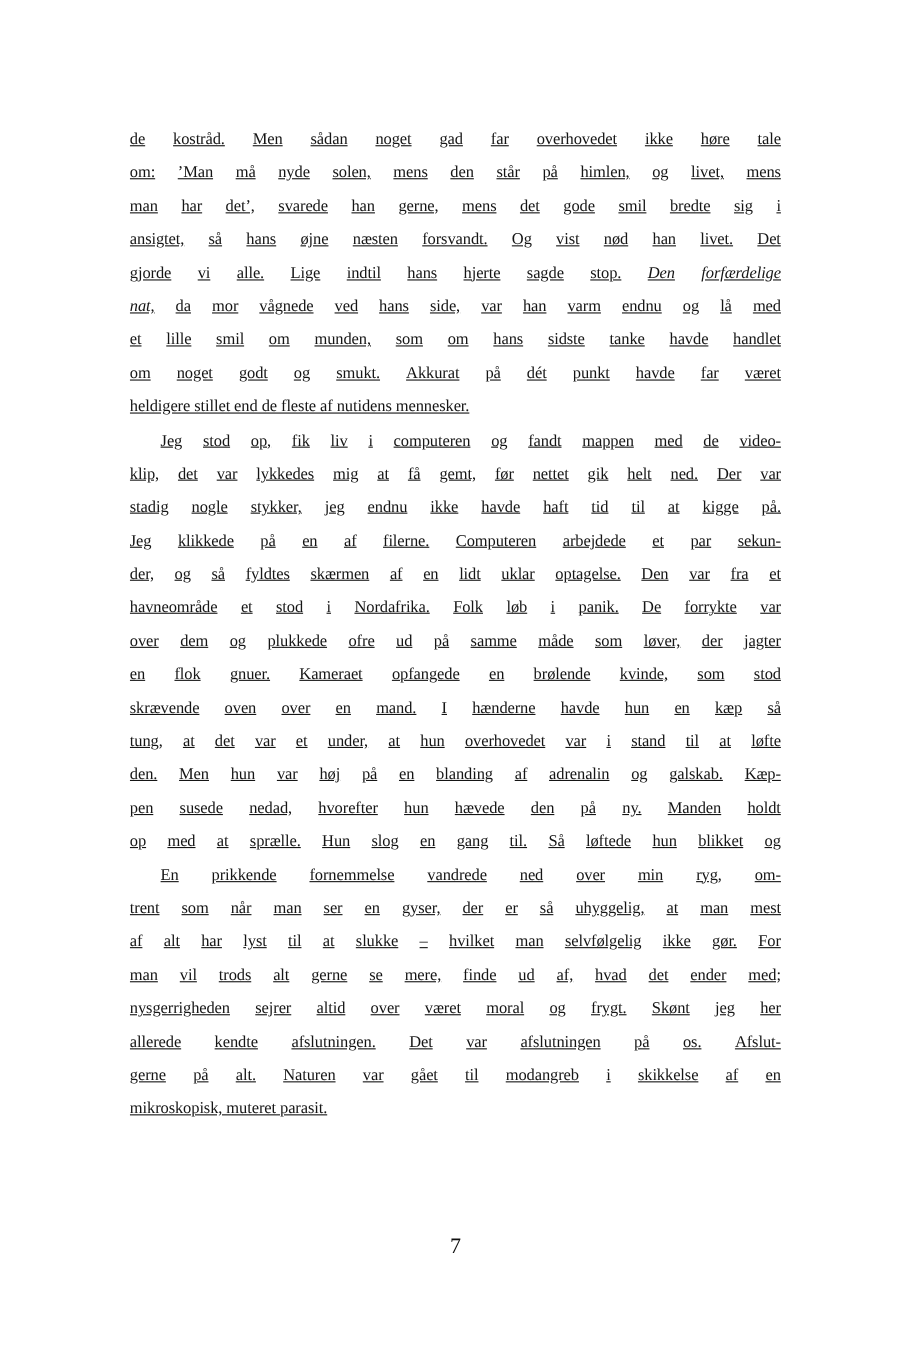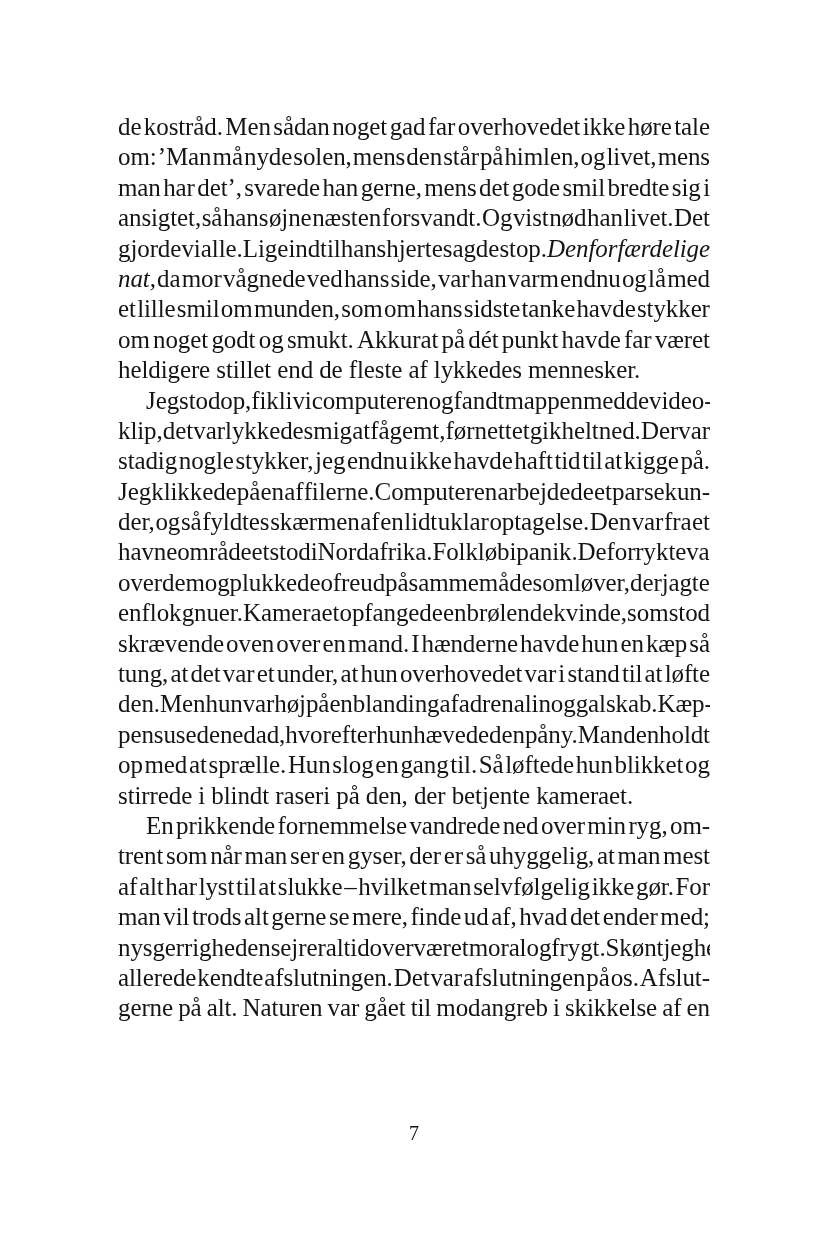--- a/index.html
+++ b/index.html
@@ -17,22 +17,23 @@
   }
   .book-page {
     position: absolute;
     inset: 0;
   }
   .text-block {
     position: absolute;
     left: 118px;
     top: 112px;
     width: 592px;
-    font-size: 25px;
+    font-size: 15px;
     letter-spacing: -0.1px;
+    text-decoration: underline;
   }
   .paragraph {
     margin: 0;
   }
   .line {
     display: flex;
     justify-content: space-between;
     height: 30.4px;
     line-height: 30.4px;
     overflow: hidden;
@@ -68,46 +69,46 @@
 
 <div class="book-page">
   <main class="text-block" id="text-block">
       <div class="paragraph">
         <div class="line"><span class="word">de</span><span class="word">kostråd.</span><span class="word">Men</span><span class="word">sådan</span><span class="word">noget</span><span class="word">gad</span><span class="word">far</span><span class="word">overhovedet</span><span class="word">ikke</span><span class="word">høre</span><span class="word">tale</span></div>
         <div class="line"><span class="word">om:</span><span class="word">’Man</span><span class="word">må</span><span class="word">nyde</span><span class="word">solen,</span><span class="word">mens</span><span class="word">den</span><span class="word">står</span><span class="word">på</span><span class="word">himlen,</span><span class="word">og</span><span class="word">livet,</span><span class="word">mens</span></div>
         <div class="line"><span class="word">man</span><span class="word">har</span><span class="word">det’,</span><span class="word">svarede</span><span class="word">han</span><span class="word">gerne,</span><span class="word">mens</span><span class="word">det</span><span class="word">gode</span><span class="word">smil</span><span class="word">bredte</span><span class="word">sig</span><span class="word">i</span></div>
         <div class="line"><span class="word">ansigtet,</span><span class="word">så</span><span class="word">hans</span><span class="word">øjne</span><span class="word">næsten</span><span class="word">forsvandt.</span><span class="word">Og</span><span class="word">vist</span><span class="word">nød</span><span class="word">han</span><span class="word">livet.</span><span class="word">Det</span></div>
         <div class="line"><span class="word">gjorde</span><span class="word">vi</span><span class="word">alle.</span><span class="word">Lige</span><span class="word">indtil</span><span class="word">hans</span><span class="word">hjerte</span><span class="word">sagde</span><span class="word">stop.</span><span class="word it">Den</span><span class="word it">forfærdelige</span></div>
         <div class="line"><span class="word it">nat,</span><span class="word">da</span><span class="word">mor</span><span class="word">vågnede</span><span class="word">ved</span><span class="word">hans</span><span class="word">side,</span><span class="word">var</span><span class="word">han</span><span class="word">varm</span><span class="word">endnu</span><span class="word">og</span><span class="word">lå</span><span class="word">med</span></div>
-        <div class="line"><span class="word">et</span><span class="word">lille</span><span class="word">smil</span><span class="word">om</span><span class="word">munden,</span><span class="word">som</span><span class="word">om</span><span class="word">hans</span><span class="word">sidste</span><span class="word">tanke</span><span class="word">havde</span><span class="word">stykker</span></div>
+        <div class="line"><span class="word">et</span><span class="word">lille</span><span class="word">smil</span><span class="word">om</span><span class="word">munden,</span><span class="word">som</span><span class="word">om</span><span class="word">hans</span><span class="word">sidste</span><span class="word">tanke</span><span class="word">havde</span><span class="word">handlet</span></div>
         <div class="line"><span class="word">om</span><span class="word">noget</span><span class="word">godt</span><span class="word">og</span><span class="word">smukt.</span><span class="word">Akkurat</span><span class="word">på</span><span class="word">dét</span><span class="word">punkt</span><span class="word">havde</span><span class="word">far</span><span class="word">været</span></div>
-        <div class="line last"><span>heldigere stillet end de fleste af lykkedes mennesker.</span></div>
+        <div class="line last"><span>heldigere stillet end de fleste af nutidens mennesker.</span></div>
       </div>
       <div class="paragraph">
         <div class="line indent"><span class="word">Jeg</span><span class="word">stod</span><span class="word">op,</span><span class="word">fik</span><span class="word">liv</span><span class="word">i</span><span class="word">computeren</span><span class="word">og</span><span class="word">fandt</span><span class="word">mappen</span><span class="word">med</span><span class="word">de</span><span class="word">video-</span></div>
         <div class="line"><span class="word">klip,</span><span class="word">det</span><span class="word">var</span><span class="word">lykkedes</span><span class="word">mig</span><span class="word">at</span><span class="word">få</span><span class="word">gemt,</span><span class="word">før</span><span class="word">nettet</span><span class="word">gik</span><span class="word">helt</span><span class="word">ned.</span><span class="word">Der</span><span class="word">var</span></div>
         <div class="line"><span class="word">stadig</span><span class="word">nogle</span><span class="word">stykker,</span><span class="word">jeg</span><span class="word">endnu</span><span class="word">ikke</span><span class="word">havde</span><span class="word">haft</span><span class="word">tid</span><span class="word">til</span><span class="word">at</span><span class="word">kigge</span><span class="word">på.</span></div>
         <div class="line"><span class="word">Jeg</span><span class="word">klikkede</span><span class="word">på</span><span class="word">en</span><span class="word">af</span><span class="word">filerne.</span><span class="word">Computeren</span><span class="word">arbejdede</span><span class="word">et</span><span class="word">par</span><span class="word">sekun-</span></div>
         <div class="line"><span class="word">der,</span><span class="word">og</span><span class="word">så</span><span class="word">fyldtes</span><span class="word">skærmen</span><span class="word">af</span><span class="word">en</span><span class="word">lidt</span><span class="word">uklar</span><span class="word">optagelse.</span><span class="word">Den</span><span class="word">var</span><span class="word">fra</span><span class="word">et</span></div>
         <div class="line"><span class="word">havneområde</span><span class="word">et</span><span class="word">stod</span><span class="word">i</span><span class="word">Nordafrika.</span><span class="word">Folk</span><span class="word">løb</span><span class="word">i</span><span class="word">panik.</span><span class="word">De</span><span class="word">forrykte</span><span class="word">var</span></div>
         <div class="line"><span class="word">over</span><span class="word">dem</span><span class="word">og</span><span class="word">plukkede</span><span class="word">ofre</span><span class="word">ud</span><span class="word">på</span><span class="word">samme</span><span class="word">måde</span><span class="word">som</span><span class="word">løver,</span><span class="word">der</span><span class="word">jagter</span></div>
         <div class="line"><span class="word">en</span><span class="word">flok</span><span class="word">gnuer.</span><span class="word">Kameraet</span><span class="word">opfangede</span><span class="word">en</span><span class="word">brølende</span><span class="word">kvinde,</span><span class="word">som</span><span class="word">stod</span></div>
         <div class="line"><span class="word">skrævende</span><span class="word">oven</span><span class="word">over</span><span class="word">en</span><span class="word">mand.</span><span class="word">I</span><span class="word">hænderne</span><span class="word">havde</span><span class="word">hun</span><span class="word">en</span><span class="word">kæp</span><span class="word">så</span></div>
         <div class="line"><span class="word">tung,</span><span class="word">at</span><span class="word">det</span><span class="word">var</span><span class="word">et</span><span class="word">under,</span><span class="word">at</span><span class="word">hun</span><span class="word">overhovedet</span><span class="word">var</span><span class="word">i</span><span class="word">stand</span><span class="word">til</span><span class="word">at</span><span class="word">løfte</span></div>
         <div class="line"><span class="word">den.</span><span class="word">Men</span><span class="word">hun</span><span class="word">var</span><span class="word">høj</span><span class="word">på</span><span class="word">en</span><span class="word">blanding</span><span class="word">af</span><span class="word">adrenalin</span><span class="word">og</span><span class="word">galskab.</span><span class="word">Kæp-</span></div>
         <div class="line"><span class="word">pen</span><span class="word">susede</span><span class="word">nedad,</span><span class="word">hvorefter</span><span class="word">hun</span><span class="word">hævede</span><span class="word">den</span><span class="word">på</span><span class="word">ny.</span><span class="word">Manden</span><span class="word">holdt</span></div>
         <div class="line"><span class="word">op</span><span class="word">med</span><span class="word">at</span><span class="word">sprælle.</span><span class="word">Hun</span><span class="word">slog</span><span class="word">en</span><span class="word">gang</span><span class="word">til.</span><span class="word">Så</span><span class="word">løftede</span><span class="word">hun</span><span class="word">blikket</span><span class="word">og</span></div>
-        <div class="line last"><span>stirrede i blindt raseri på den, der betjente kameraet.</span></div>
       </div>
       <div class="paragraph">
         <div class="line indent"><span class="word">En</span><span class="word">prikkende</span><span class="word">fornemmelse</span><span class="word">vandrede</span><span class="word">ned</span><span class="word">over</span><span class="word">min</span><span class="word">ryg,</span><span class="word">om-</span></div>
         <div class="line"><span class="word">trent</span><span class="word">som</span><span class="word">når</span><span class="word">man</span><span class="word">ser</span><span class="word">en</span><span class="word">gyser,</span><span class="word">der</span><span class="word">er</span><span class="word">så</span><span class="word">uhyggelig,</span><span class="word">at</span><span class="word">man</span><span class="word">mest</span></div>
         <div class="line"><span class="word">af</span><span class="word">alt</span><span class="word">har</span><span class="word">lyst</span><span class="word">til</span><span class="word">at</span><span class="word">slukke</span><span class="word">–</span><span class="word">hvilket</span><span class="word">man</span><span class="word">selvfølgelig</span><span class="word">ikke</span><span class="word">gør.</span><span class="word">For</span></div>
         <div class="line"><span class="word">man</span><span class="word">vil</span><span class="word">trods</span><span class="word">alt</span><span class="word">gerne</span><span class="word">se</span><span class="word">mere,</span><span class="word">finde</span><span class="word">ud</span><span class="word">af,</span><span class="word">hvad</span><span class="word">det</span><span class="word">ender</span><span class="word">med;</span></div>
         <div class="line"><span class="word">nysgerrigheden</span><span class="word">sejrer</span><span class="word">altid</span><span class="word">over</span><span class="word">været</span><span class="word">moral</span><span class="word">og</span><span class="word">frygt.</span><span class="word">Skønt</span><span class="word">jeg</span><span class="word">her</span></div>
         <div class="line"><span class="word">allerede</span><span class="word">kendte</span><span class="word">afslutningen.</span><span class="word">Det</span><span class="word">var</span><span class="word">afslutningen</span><span class="word">på</span><span class="word">os.</span><span class="word">Afslut-</span></div>
         <div class="line"><span class="word">gerne</span><span class="word">på</span><span class="word">alt.</span><span class="word">Naturen</span><span class="word">var</span><span class="word">gået</span><span class="word">til</span><span class="word">modangreb</span><span class="word">i</span><span class="word">skikkelse</span><span class="word">af</span><span class="word">en</span></div>
+        <div class="line last"><span>mikroskopisk, muteret parasit.</span></div>
       </div>
     </main>
   <footer class="page-footer">
     <span class="page-number">7</span>
   </footer>
 </div>
 
 </body></html>

